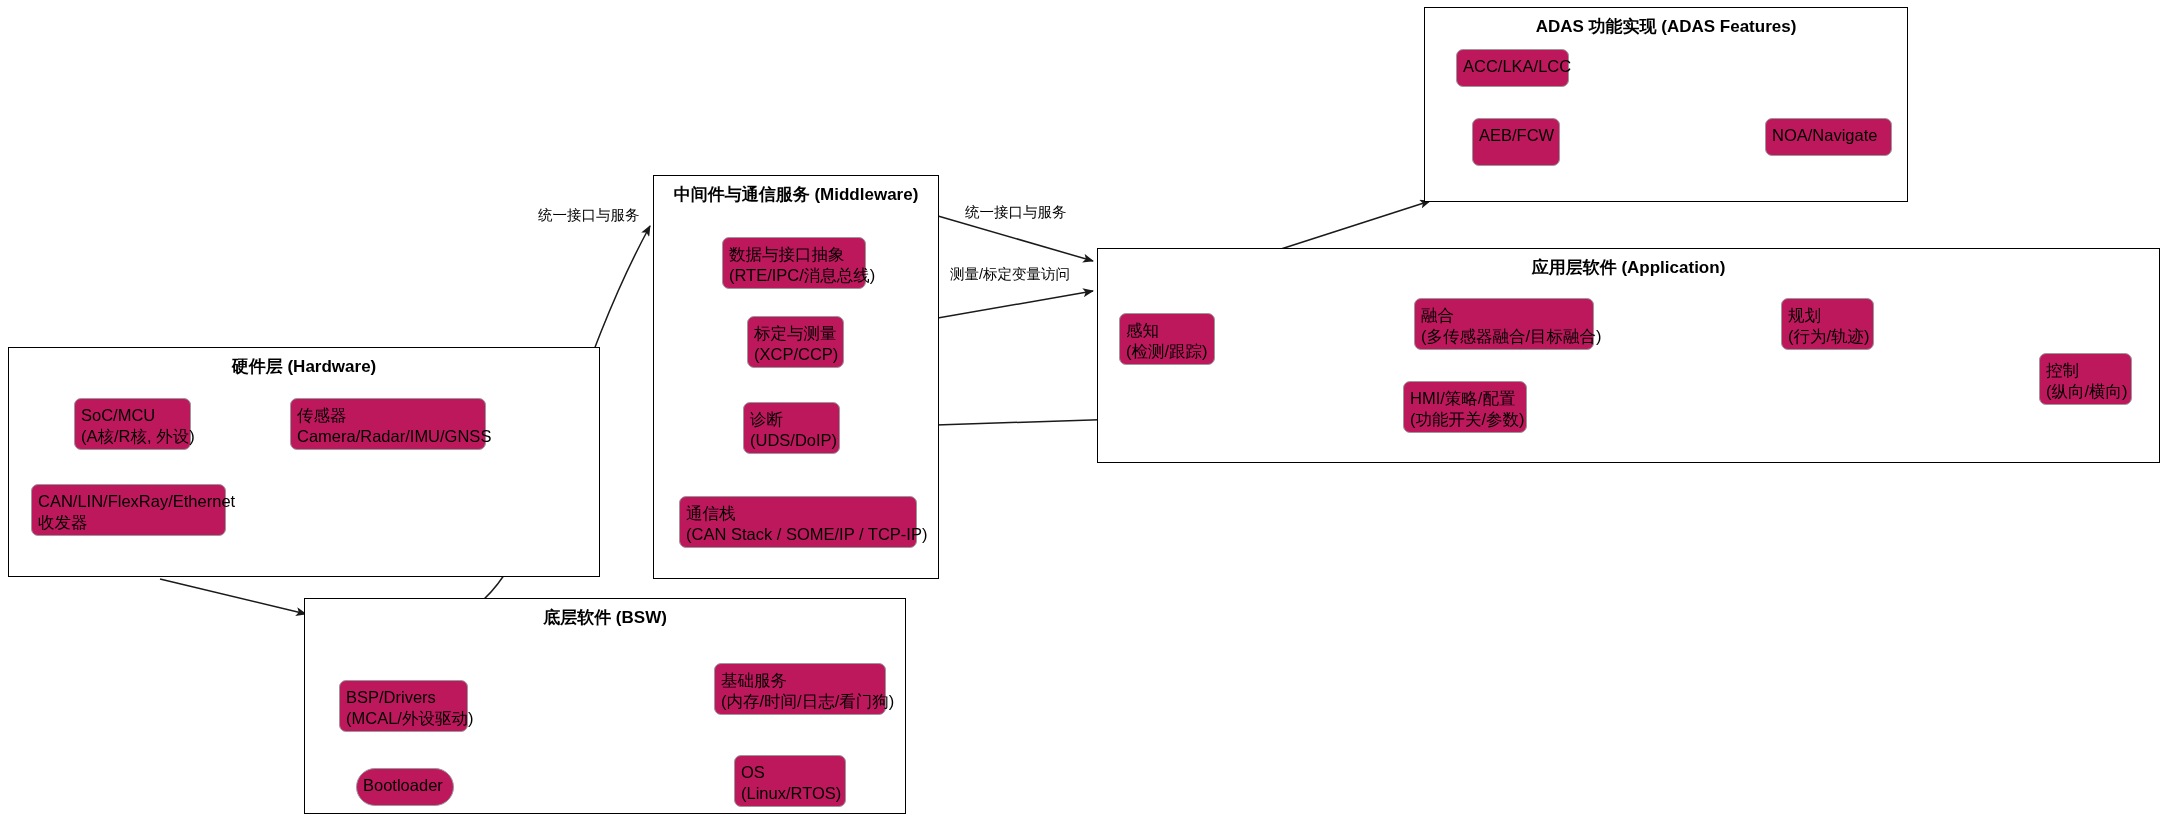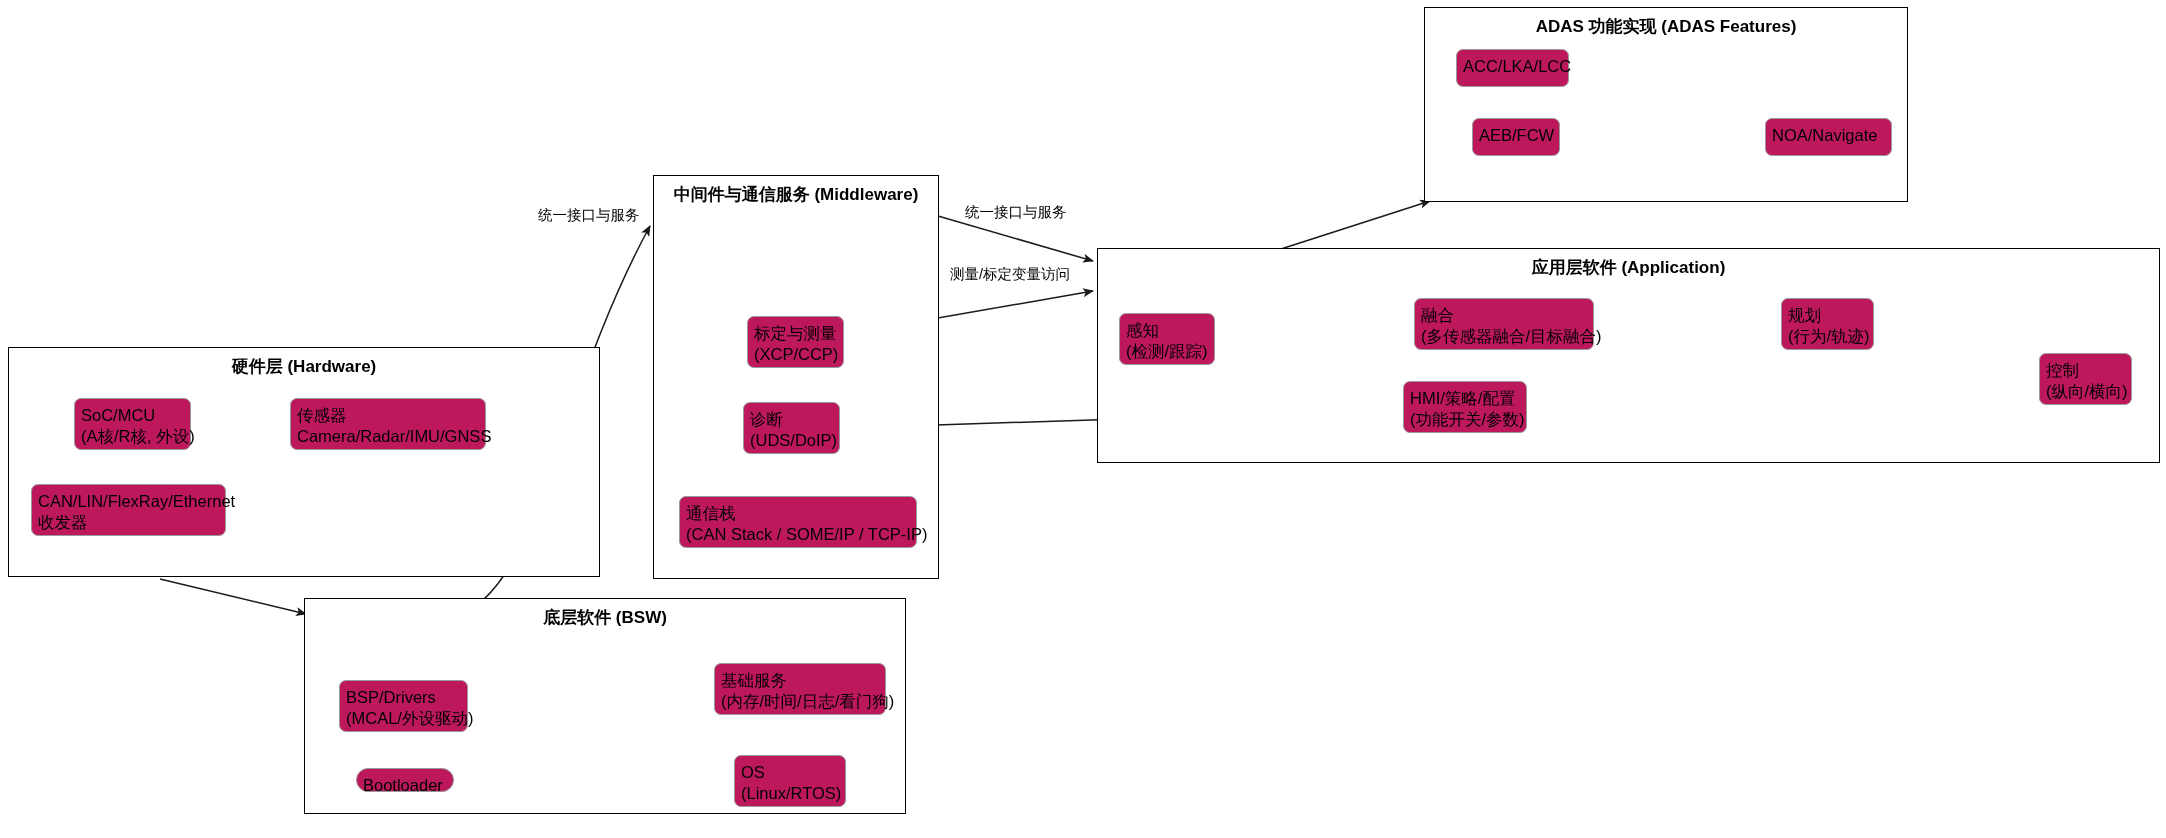--- a/index.html
+++ b/index.html
@@ -89,21 +89,21 @@
   <div class="elabel" style="left:1620px;top:308px;">世界模型/融合目标</div>
   <div class="elabel" style="left:1620px;top:335px;">模式/限速/策略参数</div>
   <div class="elabel" style="left:1922px;top:330px;">轨迹/控制目标</div>
   <div class="elabel" style="left:1762px;top:375px;">控制参数/功能使能</div>
 
   <div class="group" style="left:1424px;top:7px;width:484px;height:195px;">
     <div class="group-title">ADAS 功能实现 (ADAS Features)</div>
     <div class="node" style="left:31px;top:41px;width:113px;height:38px;">
       <span>ACC/LKA/LCC</span>
     </div>
-    <div class="node" style="left:47px;top:110px;width:88px;height:38px;">
+    <div class="node" style="left:47px;top:110px;width:88px;height:48px;">
       <span>AEB/FCW</span>
     </div>
     <div class="node" style="left:340px;top:110px;width:127px;height:38px;">
       <span>NOA/Navigate</span>
     </div>
   </div>
 
   <div class="group" style="left:1097px;top:248px;width:1063px;height:215px;">
     <div class="group-title">应用层软件 (Application)</div>
 
@@ -129,20 +129,24 @@
 
     <div class="node" style="left:305px;top:132px;width:124px;height:52px;">
       <span>HMI/策略/配置</span>
       <span class="l2">(功能开关/参数)</span>
     </div>
   </div>
 
   <div class="group" style="left:653px;top:175px;width:286px;height:404px;">
     <div class="group-title">中间件与通信服务 (Middleware)</div>
 
+    <div class="node" style="left:68px;top:61px;width:144px;height:52px;">
+      <span>数据与接口抽象</span>
+      <span class="l2">(RTE/IPC/消息总线)</span>
+    </div>
 
     <div class="node" style="left:93px;top:140px;width:97px;height:52px;">
       <span>标定与测量</span>
       <span class="l2">(XCP/CCP)</span>
     </div>
 
     <div class="node" style="left:89px;top:226px;width:97px;height:52px;">
       <span>诊断</span>
       <span class="l2">(UDS/DoIP)</span>
     </div>
@@ -173,21 +177,21 @@
   </div>
 
   <div class="group" style="left:304px;top:598px;width:602px;height:216px;">
     <div class="group-title">底层软件 (BSW)</div>
 
     <div class="node" style="left:34px;top:81px;width:129px;height:52px;">
       <span>BSP/Drivers</span>
       <span class="l2">(MCAL/外设驱动)</span>
     </div>
 
-    <div class="node" style="left:51px;top:169px;width:98px;height:24px;border-radius:19px;">
+    <div class="node" style="left:51px;top:169px;width:98px;height:38px;border-radius:19px;">
       <span>Bootloader</span>
     </div>
 
     <div class="node" style="left:409px;top:64px;width:172px;height:52px;">
       <span>基础服务</span>
       <span class="l2">(内存/时间/日志/看门狗)</span>
     </div>
 
     <div class="node" style="left:429px;top:156px;width:112px;height:52px;">
       <span>OS</span>

